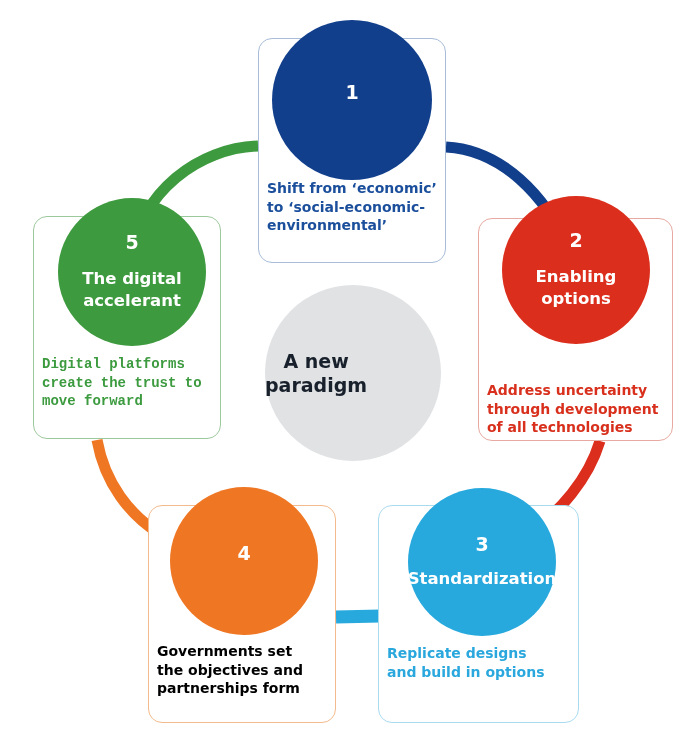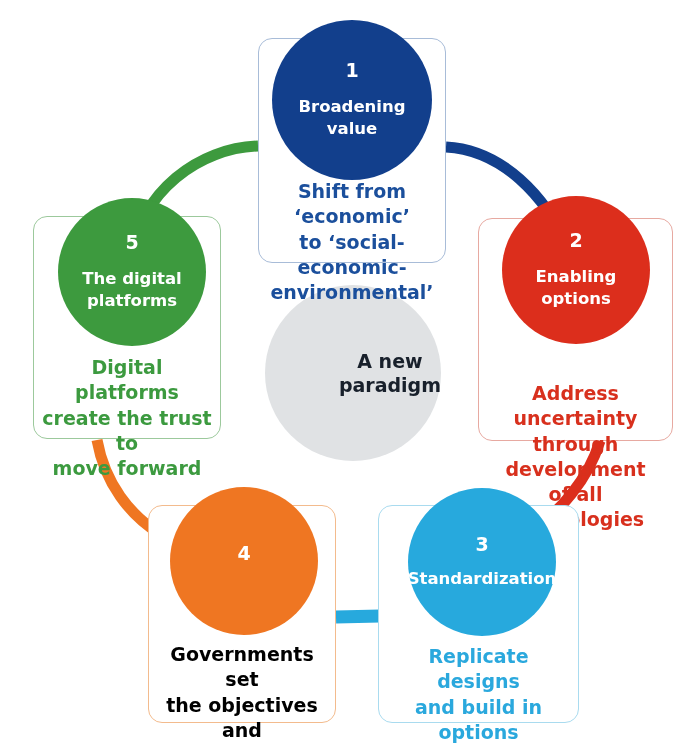--- a/index.html
+++ b/index.html
@@ -38,33 +38,32 @@
   .card-2 { left: 478px; top: 218px; width: 195px; height: 223px; border-color: #e7a9a1; }
   .card-3 { left: 378px; top: 505px; width: 201px; height: 218px; border-color: #a9dbef; }
   .card-4 { left: 148px; top: 505px; width: 188px; height: 218px; border-color: #f3bb8d; }
   .card-5 { left: 33px;  top: 216px; width: 188px; height: 223px; border-color: #9cc99c; }
 
   
   .caption {
     position: absolute;
     left: 0;
     right: 0;
-    text-align: center;
     font-weight: bold;
-    font-size: 19px;
+    font-size: 14px;
     line-height: 1.33;
     padding: 0 8px;
     box-sizing: border-box;
     white-space: pre-line;
   }
   .card-1 .caption { top: 140px; color: #1b4f9c; }
   .card-2 .caption { top: 138px; color: #d8301d; margin-top: 24px; }
   .card-3 .caption { top: 138px; color: #2aa8dd; }
   .card-4 .caption { top: 136px; color: #000000; }
-  .card-5 .caption { top: 138px; color: #3c9a3f; }
+  .card-5 .caption { top: 138px; color: #3c9a3f; font-family: Liberation Mono, monospace; }
 
   
   .node {
     position: absolute;
     border-radius: 50%;
     color: #ffffff;
     text-align: center;
     z-index: 3;
     display: flex;
     flex-direction: column;
@@ -97,21 +96,21 @@
     position: absolute;
     left: 265px;
     top: 285px;
     width: 176px;
     height: 176px;
     border-radius: 50%;
     background: #e0e2e4;
     z-index: 1;
     display: flex;
     align-items: center;
-    justify-content: flex-end;
+    justify-content: flex-start;
   }
   .center-circle .center-label {
     font-weight: bold;
     font-size: 19px;
     line-height: 1.28;
     color: #18202b;
     text-align: center;
     white-space: pre-line;
   }
 </style>
@@ -138,22 +137,20 @@
 paradigm</div>
   </div>
 
   <div class="card card-1">
     <div class="caption">Shift from ‘economic’
 to ‘social-economic-
 environmental’</div>
   </div>
   <div class="node node-1">
     <div class="num">1</div>
-    <div class="title">Broadening
-value</div>
   </div>
 
   <div class="card card-2">
     <div class="caption">Address uncertainty
 through development
 of all technologies</div>
   </div>
   <div class="node node-2">
     <div class="num">2</div>
     <div class="title">Enabling
@@ -179,16 +176,16 @@
   </div>
 
   <div class="card card-5">
     <div class="caption">Digital platforms
 create the trust to
 move forward</div>
   </div>
   <div class="node node-5">
     <div class="num">5</div>
     <div class="title">The digital
-platforms</div>
+accelerant</div>
   </div>
 
 </div>
 
 </body></html>

